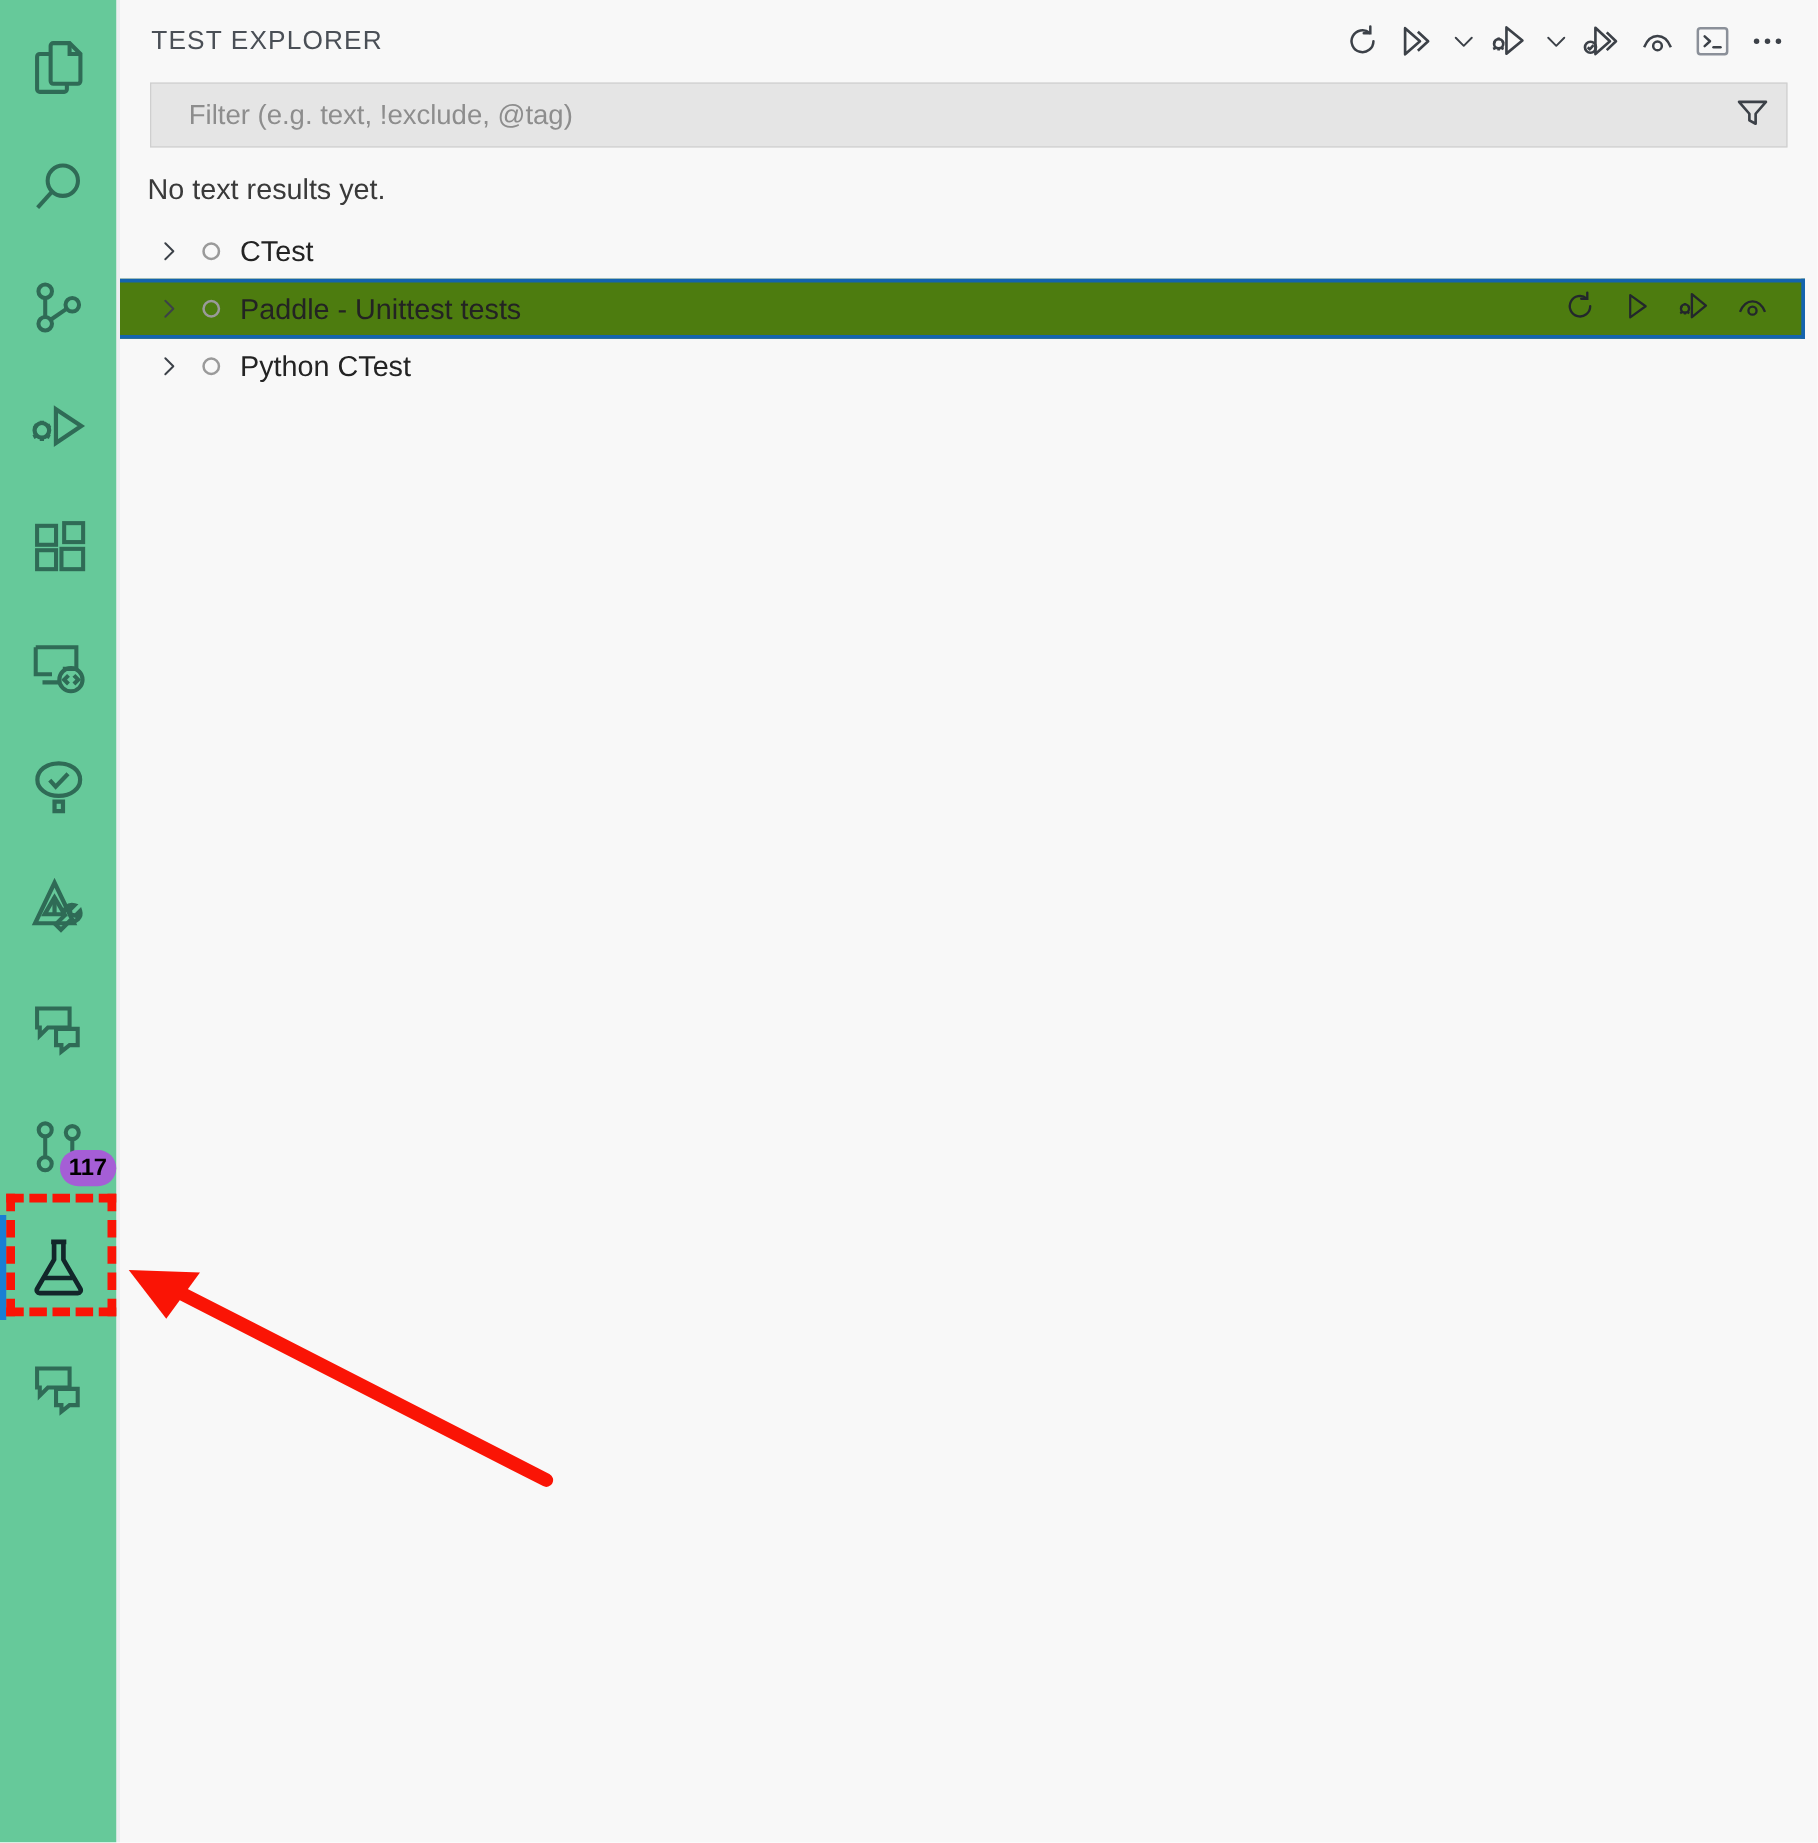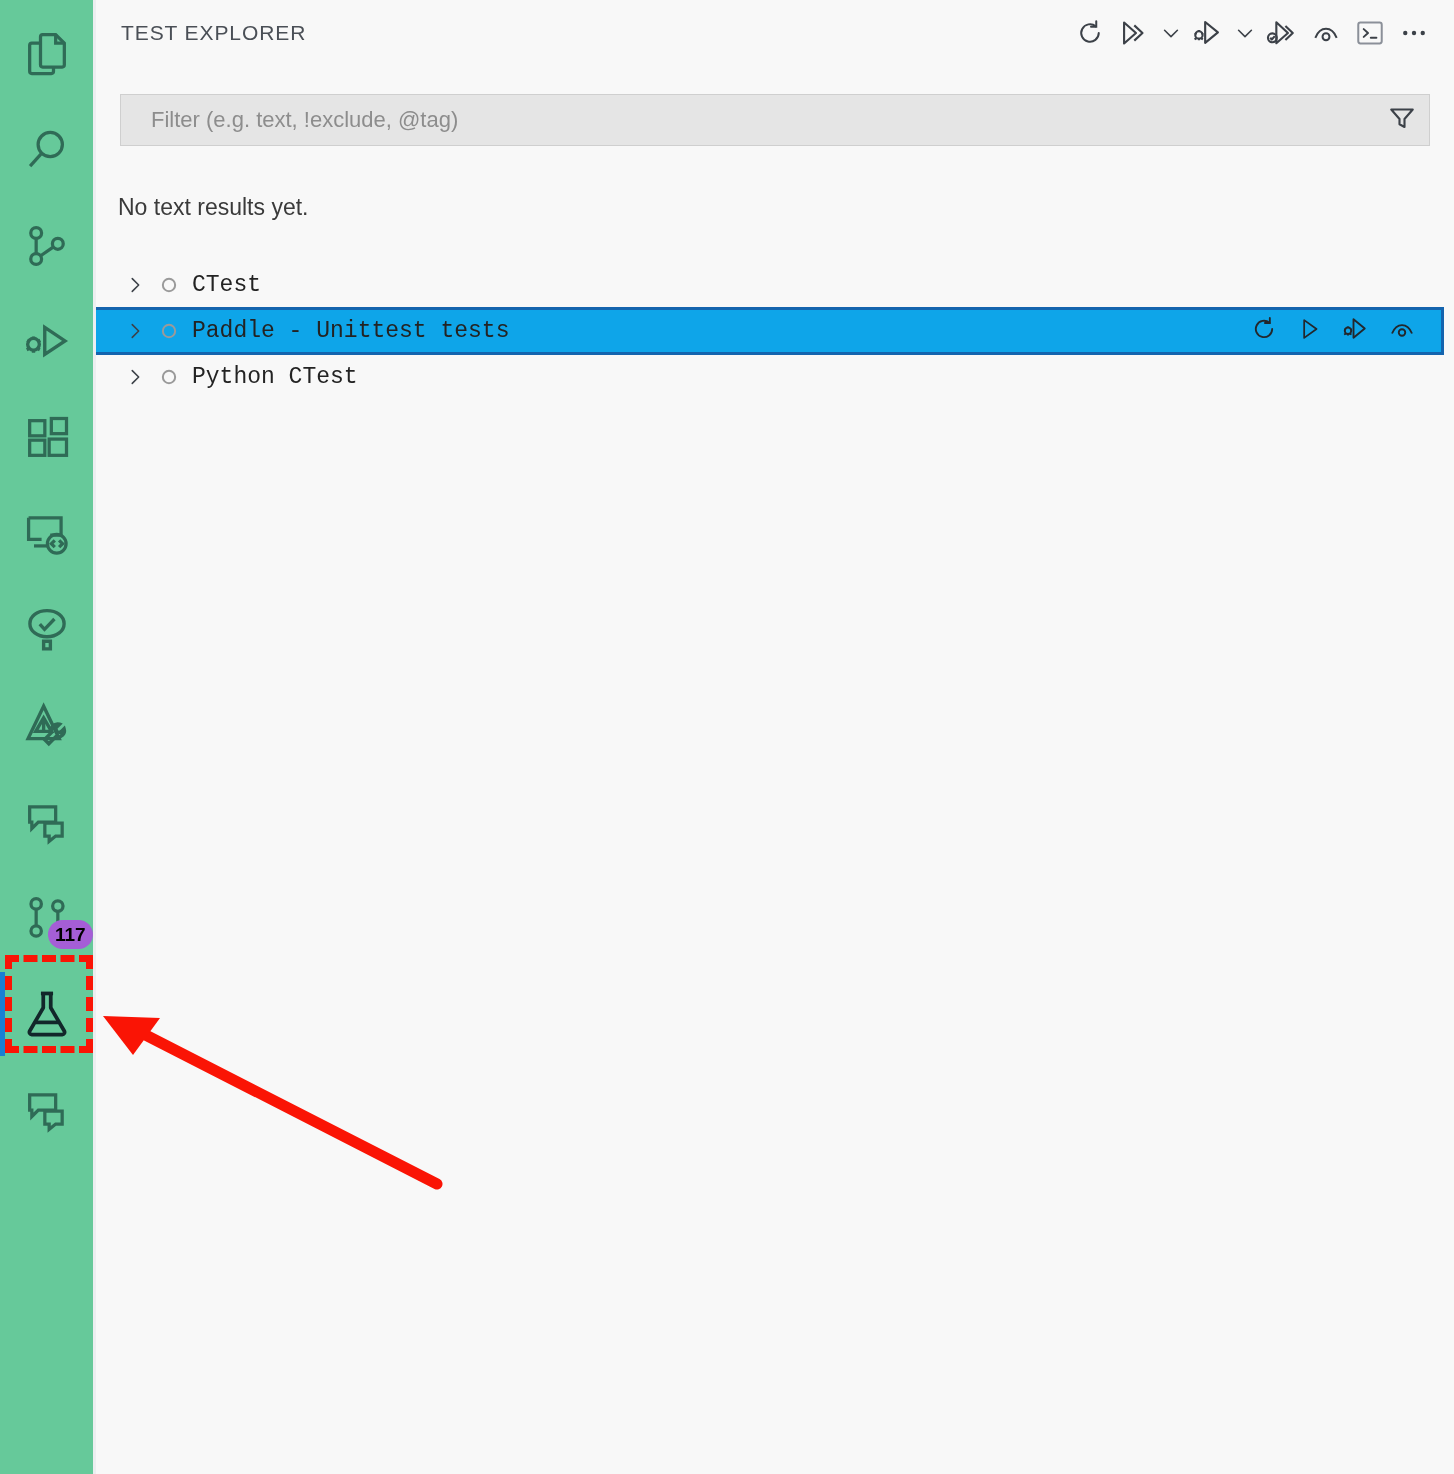--- a/index.html
+++ b/index.html
@@ -72,21 +72,20 @@
   }
 
   
   .panel {
     flex: 1 1 auto;
     background: #f8f8f8;
     display: flex;
     flex-direction: column;
     min-width: 0;
     border-left: 3px solid #eceef0;
-    gap: 28px;
   }
 
   .panel-header {
     height: 66px;
     flex: 0 0 66px;
     display: flex;
     align-items: center;
     padding: 0 18px 0 25px;
   }
   .panel-title {
@@ -165,21 +164,21 @@
   .tree-row {
     height: 44px;
     display: flex;
     align-items: center;
     padding-left: 22px;
     padding-right: 10px;
     position: relative;
     box-sizing: border-box;
   }
   .tree-row.selected {
-    background: #0ea5e9;
+    background: #4d7c0f;
     border-top: 3px solid #1464ae;
     border-bottom: 3px solid #1464ae;
     border-right: 3px solid #1464ae;
     height: 48px;
     margin-right: 10px;
   }
   .twisty {
     width: 34px;
     flex: 0 0 34px;
     display: flex;
@@ -191,21 +190,21 @@
     flex: 0 0 34px;
     display: flex;
     align-items: center;
     justify-content: center;
   }
   .tree-label {
     font-size: 23px;
     color: #232323;
     white-space: nowrap;
     margin-left: 6px;
-    font-family: Liberation Mono, monospace;
+    font-family: Liberation Sans, sans-serif;
   }
   .row-actions {
     margin-left: auto;
     display: flex;
     align-items: center;
     gap: 4px;
     padding-right: 8px;
   }
   .row-btn {
     width: 42px;

